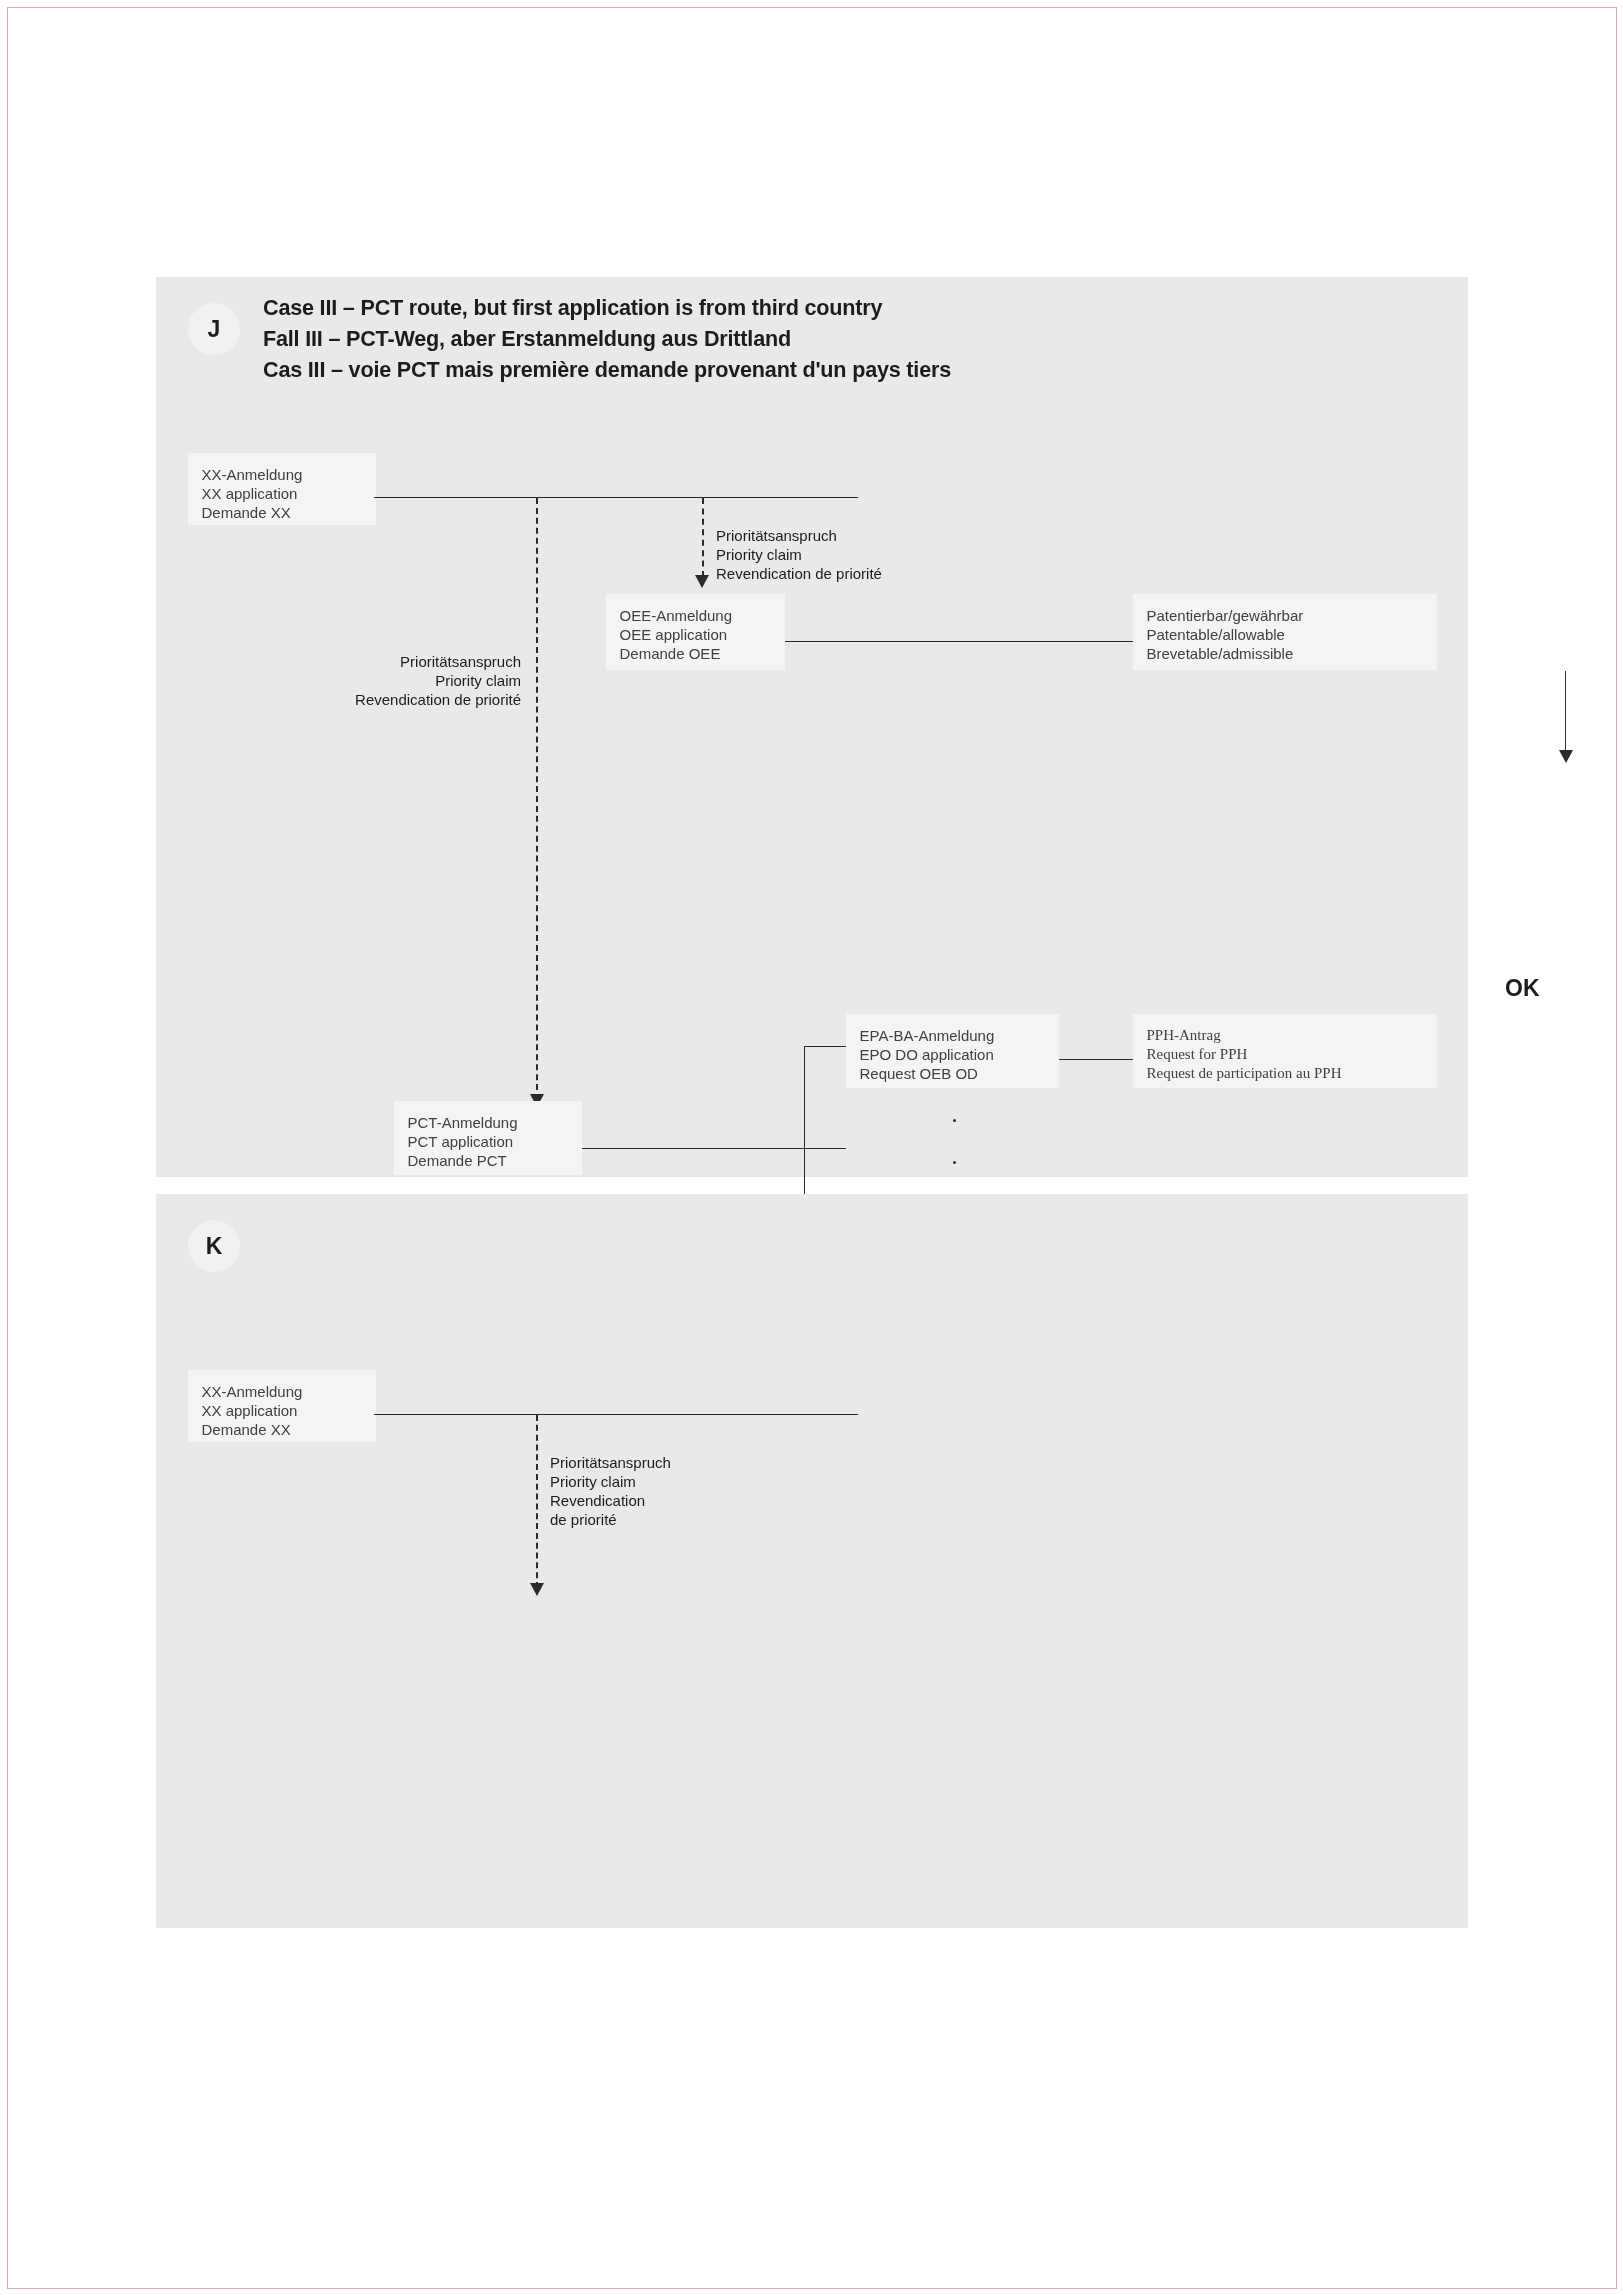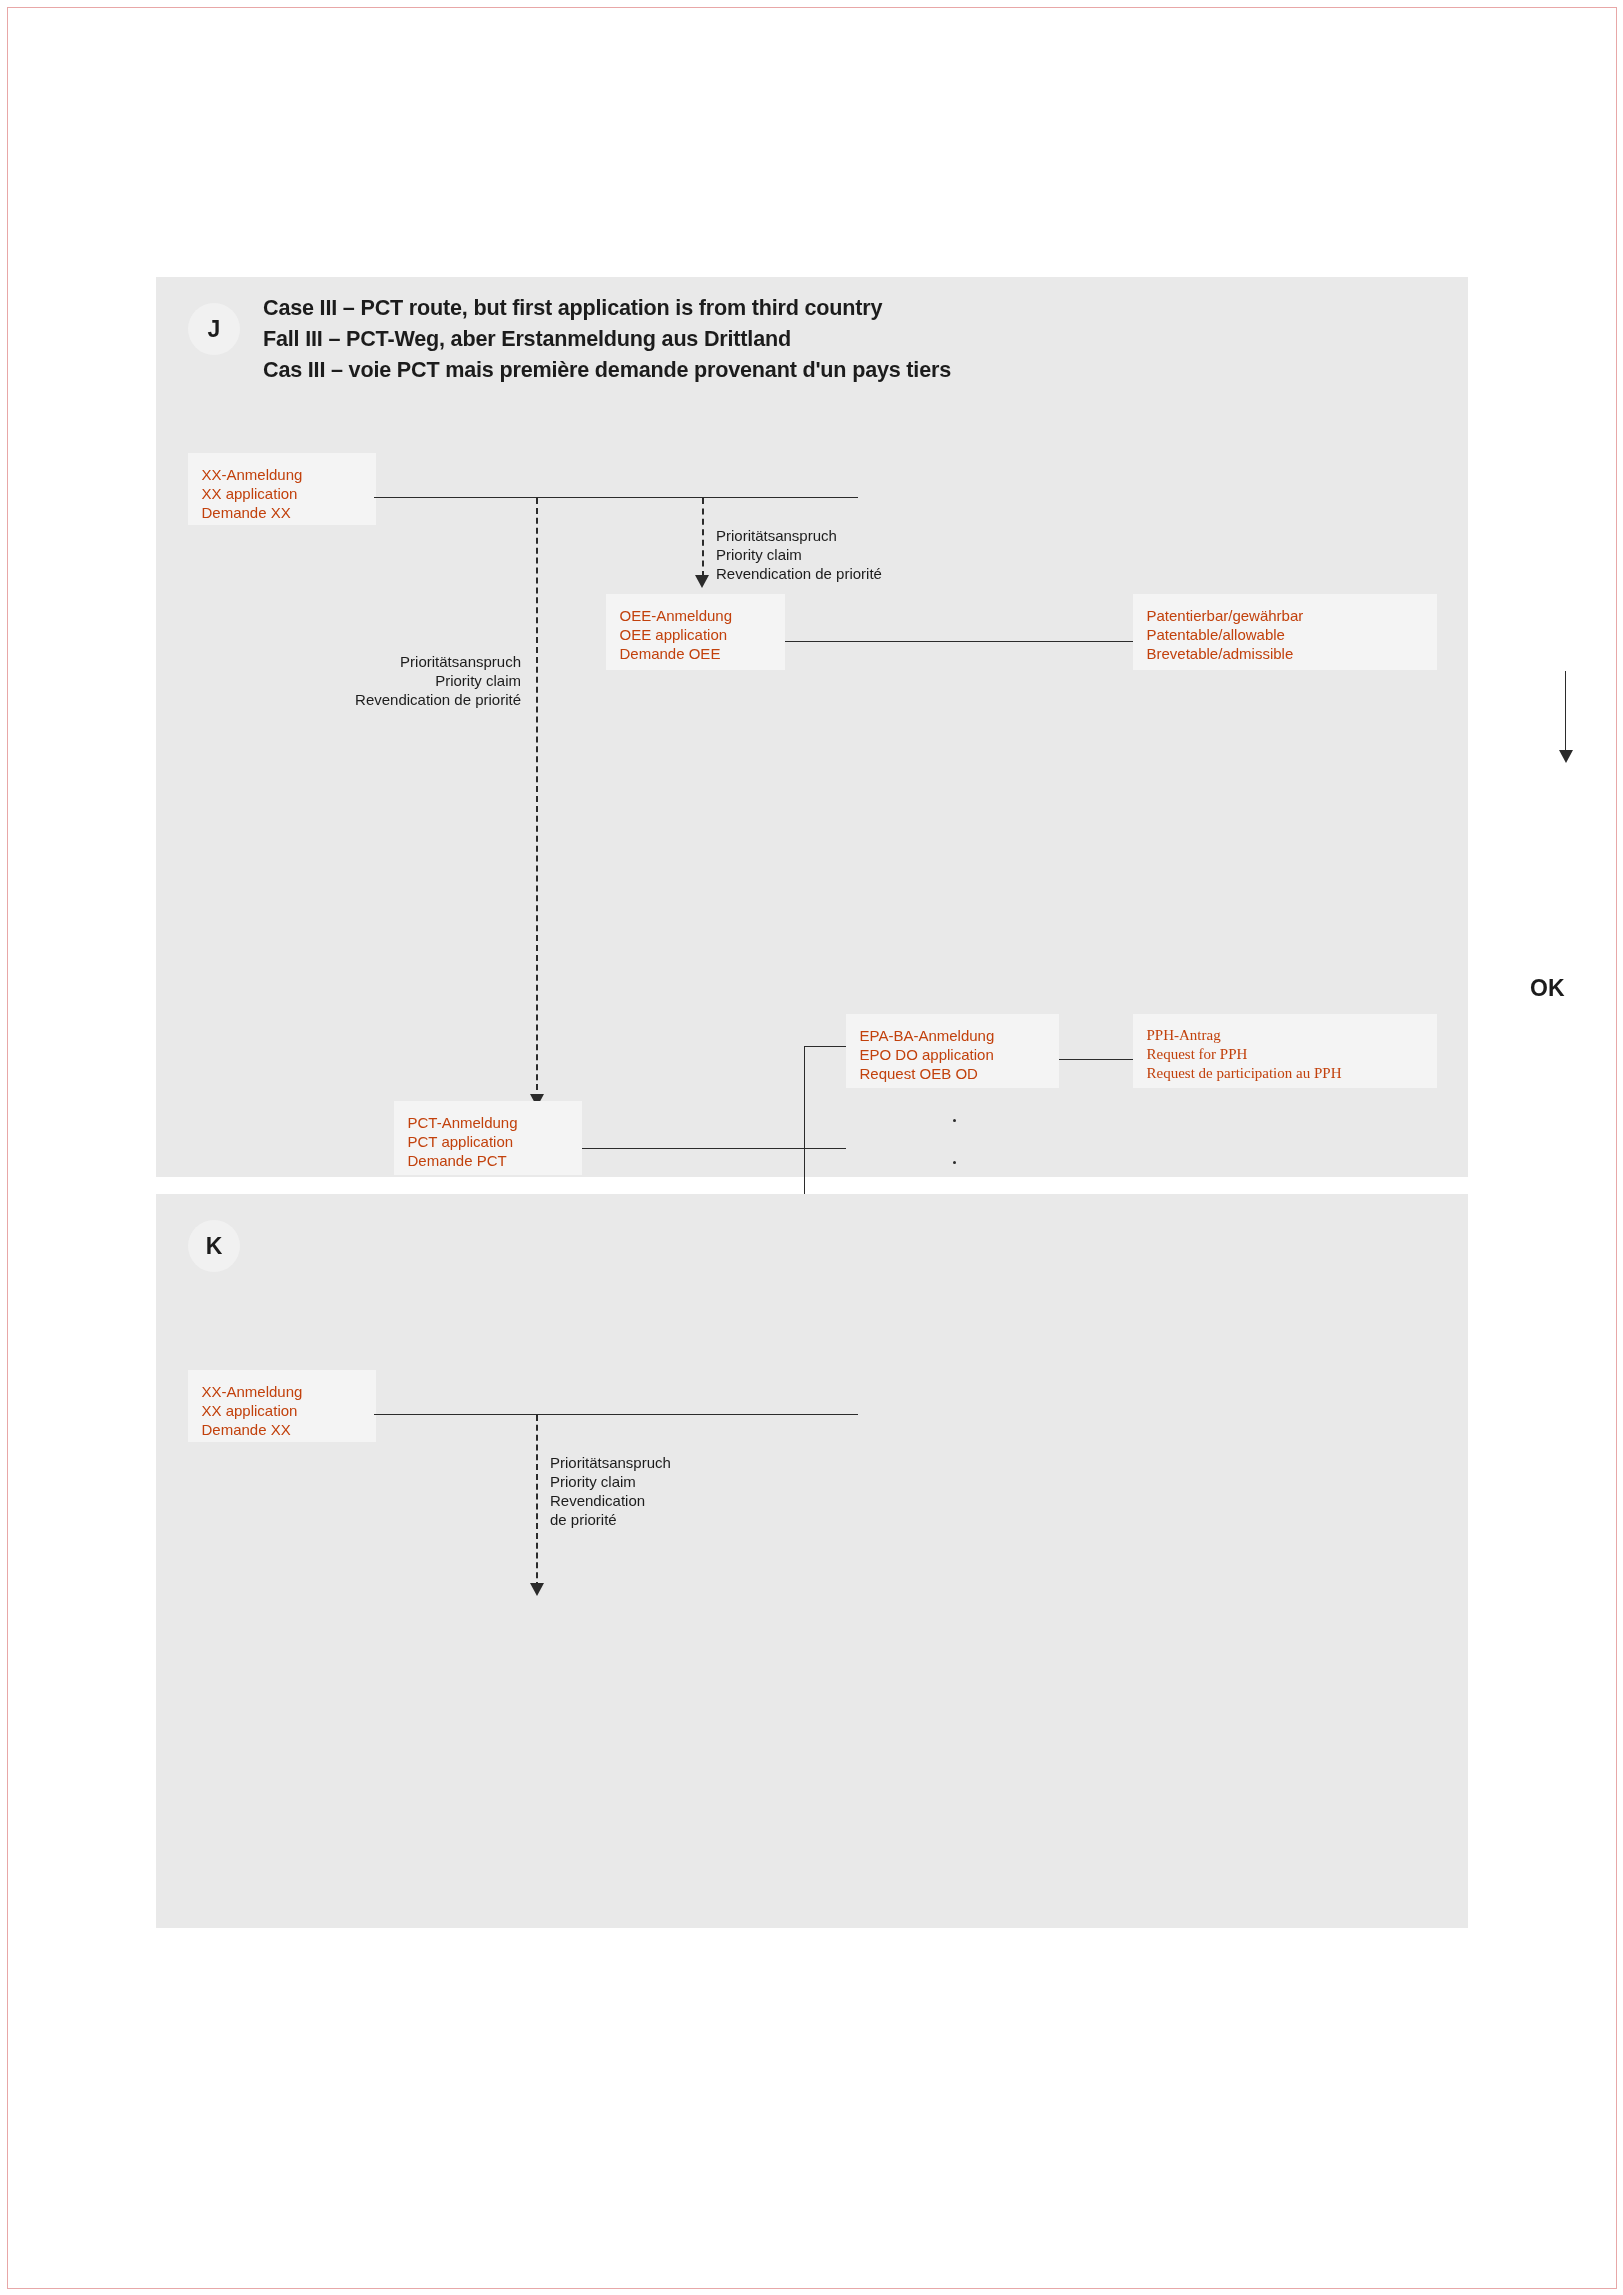--- a/index.html
+++ b/index.html
@@ -66,21 +66,21 @@
     white-space: nowrap;
   }
   #panel-j .title-block { top: 15px; }
   #panel-k .title-block { top: 15px; }
 
   
   .fbox {
     position: absolute;
     background: #f4f4f4;
     box-sizing: border-box;
-    color: #c2410c;
+    color: #404040;
     font-size: 15px;
     line-height: 19px;
     padding: 12px 13.5px 0 13.5px;
     white-space: nowrap;
   }
 
   
   .hline {
     position: absolute;
     height: 0;
@@ -118,21 +118,20 @@
     line-height: 19px;
     white-space: nowrap;
   }
   .lbl.right { text-align: right; }
 
   .ok {
     position: absolute;
     font-weight: bold;
     font-size: 23px;
     color: #1c1c1c;
-    margin-left: 25px;
   }
 
   
   .legend {
     position: absolute;
     color: #1c1c1c;
     font-size: 14px;
     line-height: 18.6px;
     white-space: nowrap;
   }

